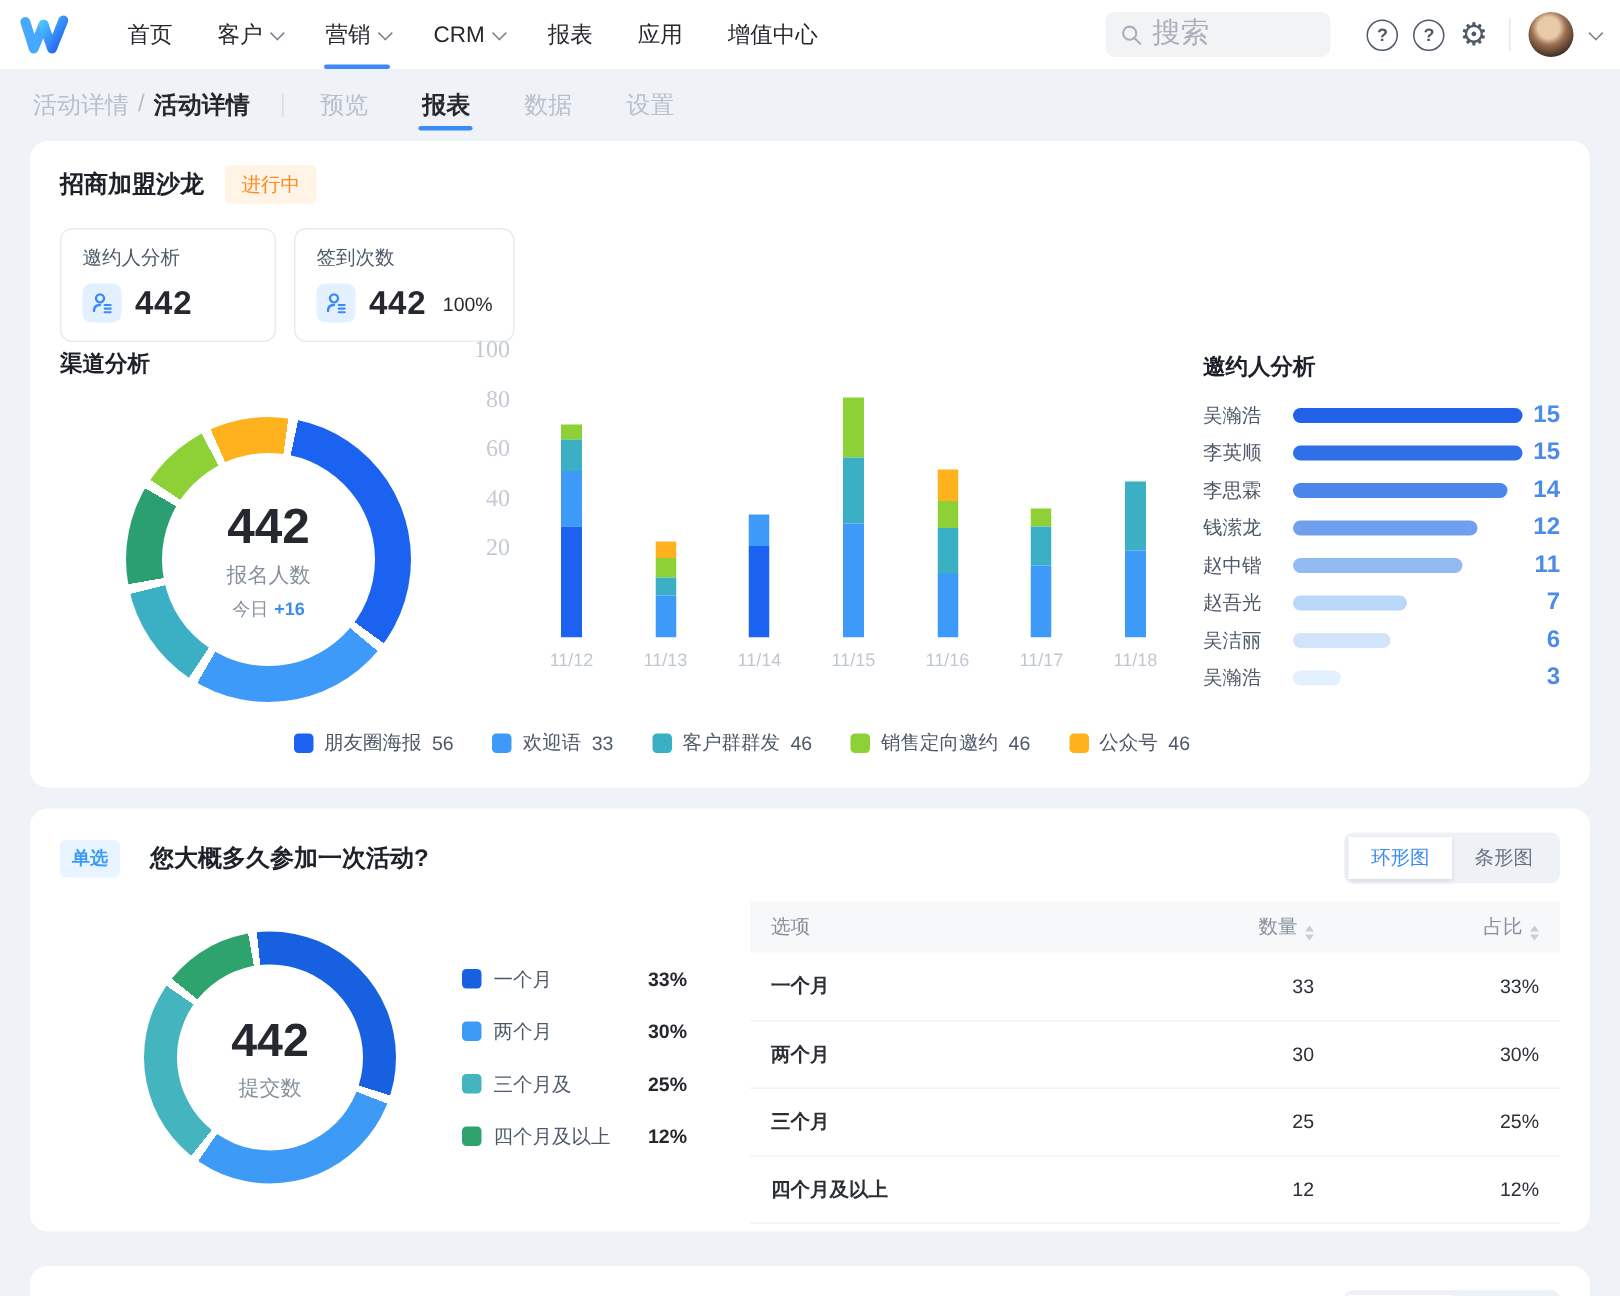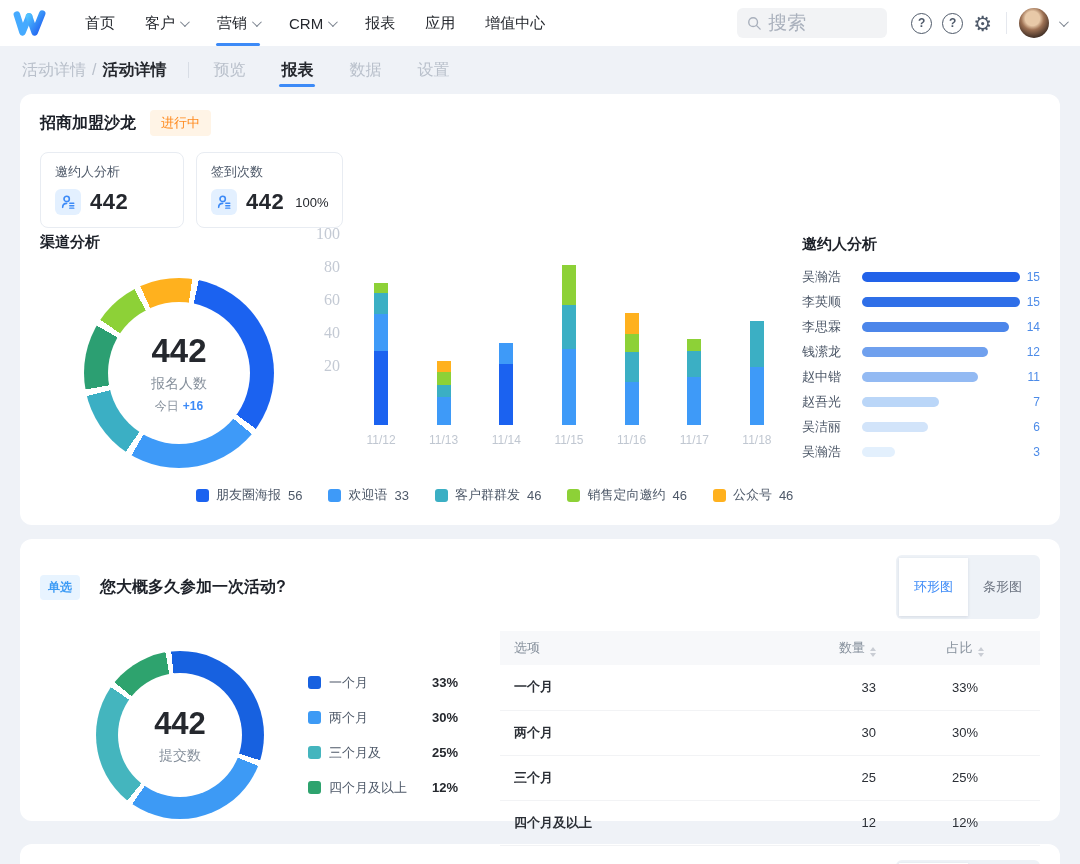--- a/index.html
+++ b/index.html
@@ -69,50 +69,50 @@
   .bar-col { width:54px; display:flex; flex-direction:column; align-items:center; }
   .bar-stack { height:170px; width:14px; display:flex; flex-direction:column; justify-content:flex-end; border-radius:2px 2px 0 0; overflow:hidden; }
   .bar-x-label { margin-top:8px; font-size:12px; color:#C0C7D1; }
 
   .inviter-col { width:238px; padding-top:2px; }
   .inviter-rows { margin-top:10px; }
   .h-row { display:flex; align-items:center; height:25px; }
   .h-name { width:60px; font-size:13px; color:#4E5969; }
   .h-track { flex:1; height:10px; display:flex; align-items:center; }
   .h-bar { height:10px; border-radius:5px; }
-  .h-val { font-size:12px; font-weight:normal; color:#4C8BE8; margin-left:7px; }
+  .h-val { font-size:16px; font-weight:bold; color:#4C8BE8; margin-left:7px; }
 
   .legend-row { display:flex; gap:26px; margin:18px 0 0 156px; }
   .legend-item { display:flex; align-items:center; gap:7px; font-size:13px; color:#4E5969; }
   .swatch { width:13px; height:13px; border-radius:3px; }
   .legend-val { color:#4E5969; }
 
   
   .survey-head { display:flex; align-items:center; gap:20px; }
   .q-badge { background:#E8F4FF; color:#3C9BF5; font-size:12px; font-weight:bold; padding:4px 8px; border-radius:4px; }
   .q-title { font-size:16px; font-weight:bold; color:#1D2129; }
   .toggle { margin-left:auto; background:#EEF2F7; border-radius:6px; padding:3px; display:flex; }
-  .toggle-btn { font-size:13px; color:#6B7380; padding:20px 15px; border-radius:0; cursor:pointer; }
+  .toggle-btn { font-size:13px; color:#6B7380; padding:5px 15px; border-radius:0; cursor:pointer; }
   .toggle-btn.active { background:#fff; color:#3C8AF7; box-shadow:0 1px 3px rgba(30,50,90,.12); }
 
   .survey-body { display:flex; margin-top:6px; }
   .survey-left { width:460px; display:flex; align-items:center; gap:44px; padding-left:56px; }
   #survey-donut { width:168px; height:168px; }
   #survey-donut.donut::after { inset:22px; }
   .s-legend { display:flex; flex-direction:column; gap:17px; }
   .s-legend-item { display:flex; align-items:center; width:150px; }
   .s-legend-label { font-size:13px; color:#4E5969; margin-left:8px; }
   .s-legend-pct { margin-left:auto; font-size:13px; font-weight:bold; color:#25282E; }
 
   .table-wrap { flex:1; padding-top:6px; }
   table { width:100%; border-collapse:collapse; }
   thead th { background:#F7F8FA; font-weight:normal; font-size:13px; color:#86909C; height:34px; padding:0 14px; }
   th.c1,td.c1 { text-align:left; }
   th.c2,td.c2 { text-align:right; width:150px; }
-  th.c3,td.c3 { text-align:center; width:150px; }
+  th.c3,td.c3 { text-align:right; width:150px; }
   tbody td { font-size:13px; color:#2B2F36; height:45px; padding:0 14px; border-bottom:1px solid #F2F3F5; }
   td.c1 { font-weight:bold; }
   .sort { display:inline-flex; flex-direction:column; gap:2px; margin-left:5px; vertical-align:1px; }
   .sort i { width:0; height:0; border-left:3.5px solid transparent; border-right:3.5px solid transparent; display:block; }
   .sort .up { border-bottom:4px solid #C9CDD4; }
   .sort .dn { border-top:4px solid #C9CDD4; }
 
   .card3 { height:100px; margin-bottom:0; }
 </style>
 </head>

